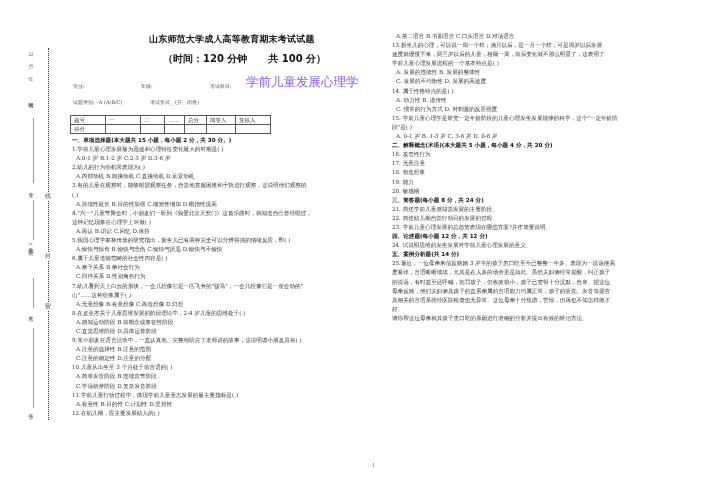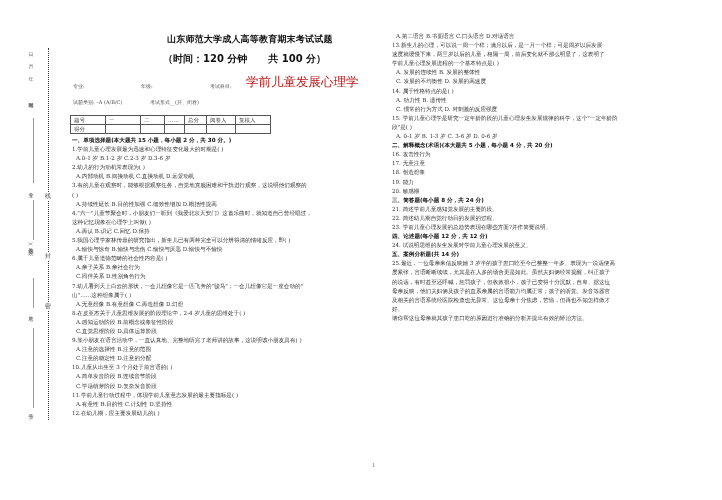--- a/index.html
+++ b/index.html
@@ -2,29 +2,29 @@
 <html><head>
 <meta charset="utf-8">
 <style>
   html, body { margin: 0; padding: 0; }
   body {
     width: 722px; height: 500px; background: #ffffff; position: relative; overflow: hidden;
     font-family: "DejaVu Serif", "Liberation Serif", serif; color: #222;
   }
   .abs { position: absolute; }
   .title {
-    left: 167px; top: 33px; font-size: 9px; font-weight: bold; letter-spacing: 0.2px;
+    left: 149px; top: 33px; font-size: 9px; font-weight: bold; letter-spacing: 0.2px;
     font-family: "DejaVu Sans", sans-serif; color: #111;
   }
   .subtitle {
     left: 163px; top: 52px; font-size: 10px; font-weight: bold;
     font-family: "DejaVu Sans", sans-serif; color: #111; white-space: pre;
   }
   .meta { font-size: 5px; color: #555; white-space: nowrap; }
-  .course-title { left: 246px; top: 74px; font-size: 12.5px; color: #b91c1c; }
+  .course-title { left: 246px; top: 74px; font-size: 12.5px; color: #8b5cf6; }
   table.score {
     position: absolute; left: 70px; top: 115px; border-collapse: collapse;
     font-size: 5.5px; color: #444;
   }
   table.score td { border: 0.8px solid #555; height: 8px; padding: 0 3px; white-space: nowrap; }
   .col { position: absolute; font-size: 5.6px; line-height: 9.1px; color: #333; }
   .col .line { white-space: nowrap; height: 9.1px; }
   .col .ind { padding-left: 4px; }
   .col .sec { font-weight: bold; font-family: "DejaVu Sans", sans-serif; color: #111; }
   .dotline {

